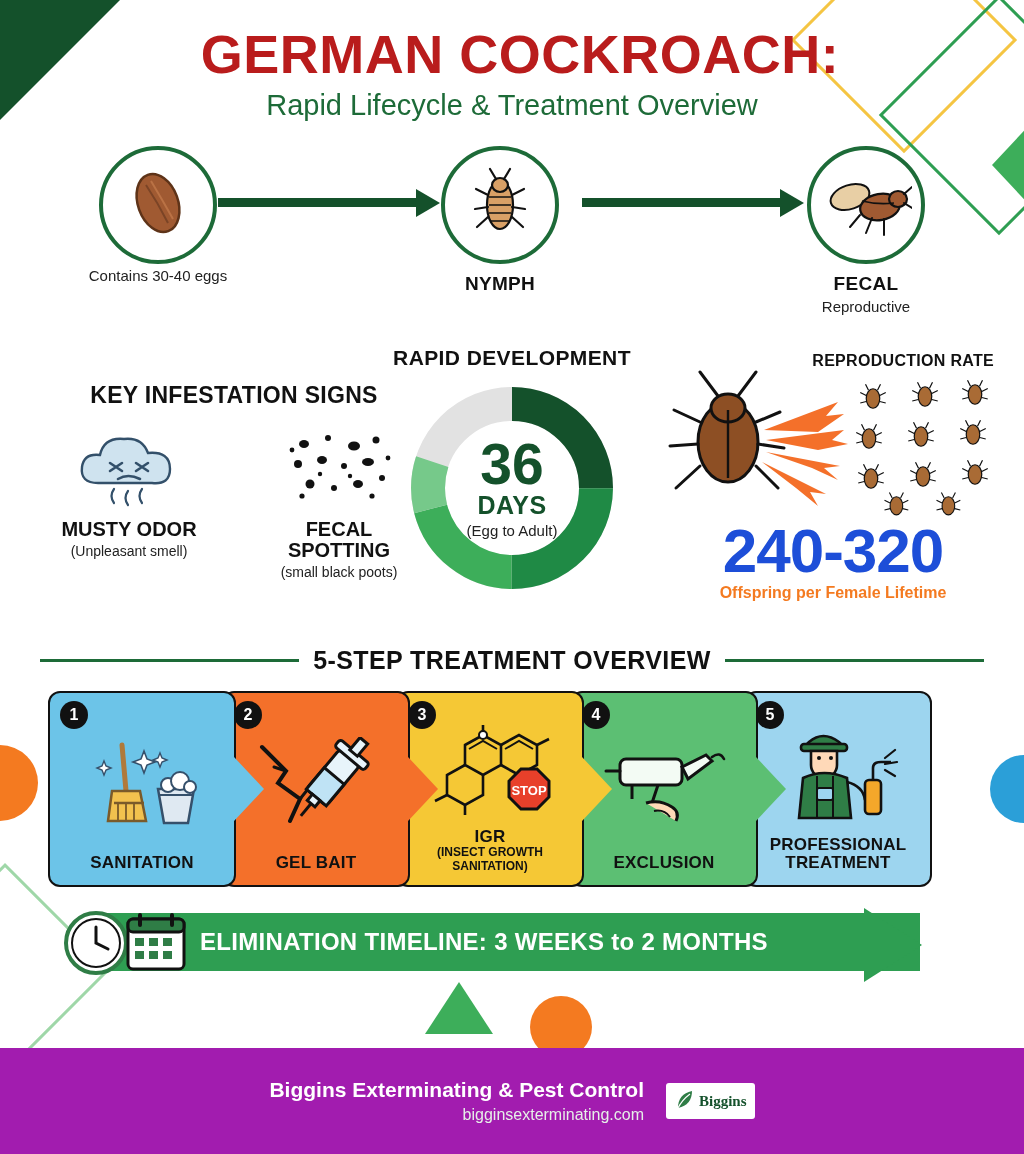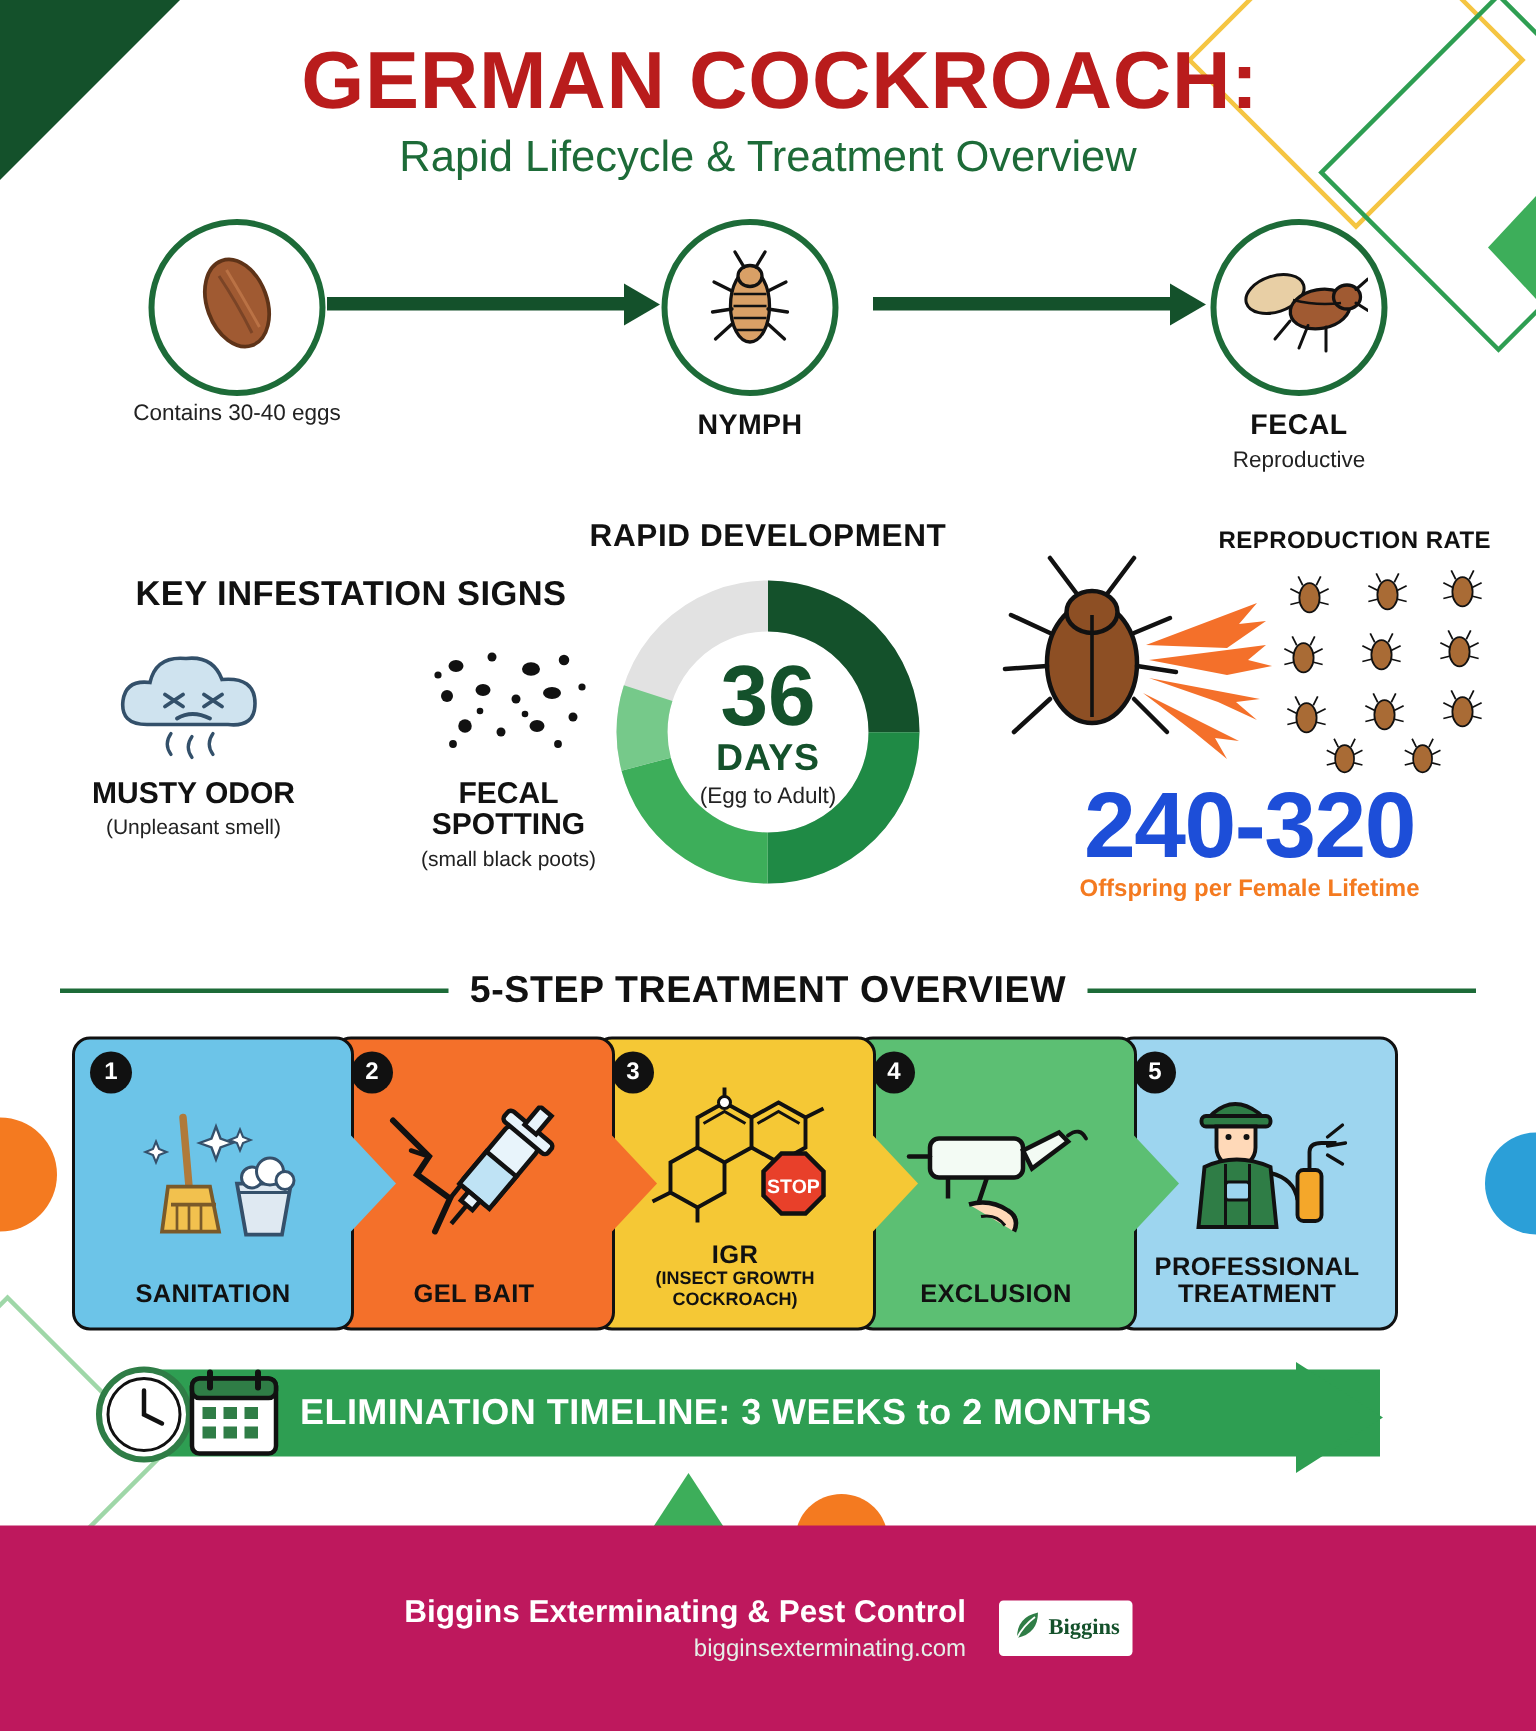--- a/index.html
+++ b/index.html
@@ -198,22 +198,22 @@
     border-left: 58px solid #2e9e52;
   }
   .timeline-text {
     color: #fff; font-size: 24px; font-weight: bold; letter-spacing: 0.3px;
     margin-left: 100px;
   }
   .timeline-icon { position: absolute; left: 6px; top: 0; }
 
   
   .footer {
-    position: absolute; left: 0; right: 0; bottom: 0; height: 137px;
-    background: #be185d; color: #fff;
+    position: absolute; left: 0; right: 0; bottom: 0; height: 106px;
+    background: #a21caf; color: #fff;
     display: flex; align-items: center; justify-content: center; gap: 22px;
   }
   .footer-text { text-align: right; }
   .footer-name { font-size: 21px; font-weight: bold; }
   .footer-url { font-size: 16px; color: #e6efe8; margin-top: 4px; }
   .footer-logo {
     background: #fff; border-radius: 3px; padding: 5px 8px;
     display: flex; align-items: center; gap: 5px;
   }
   .footer-logo-text { font-size: 15px; font-weight: bold; color: #14512b; font-family: "Liberation Serif", serif; }
@@ -523,21 +523,21 @@
             <circle cx="58" cy="14" r="4" fill="#fff" stroke="#111" stroke-width="2"></circle>
             <g transform="translate(74,48)">
               <polygon points="22,0 38,0 50,12 50,28 38,40 22,40 10,28 10,12" fill="#e8402a" stroke="#111" stroke-width="3"></polygon>
               <text x="30" y="26" font-size="13" font-weight="bold" fill="#fff" text-anchor="middle" font-family="Liberation Sans, sans-serif">STOP</text>
             </g>
           </svg>
         </div>
         <div class="step-label">IGR</div>
         <div class="step-sub">
           <span>(INSECT GROWTH</span><br>
-          <span>COCKROACH)</span>
+          <span>SANITATION)</span>
         </div>
       </div>
 
       <div class="step" style="background:#5cbf73; z-index:2;">
         <div class="chev" style="border-left:30px solid #5cbf73;"></div>
         <div class="step-num">4</div>
         <div class="step-art">
           <svg width="124" height="92" viewBox="0 0 124 92">
             <g stroke="#111" stroke-width="3" fill="#f3fbf4">
               <rect x="18" y="22" width="62" height="26" rx="6"></rect>

